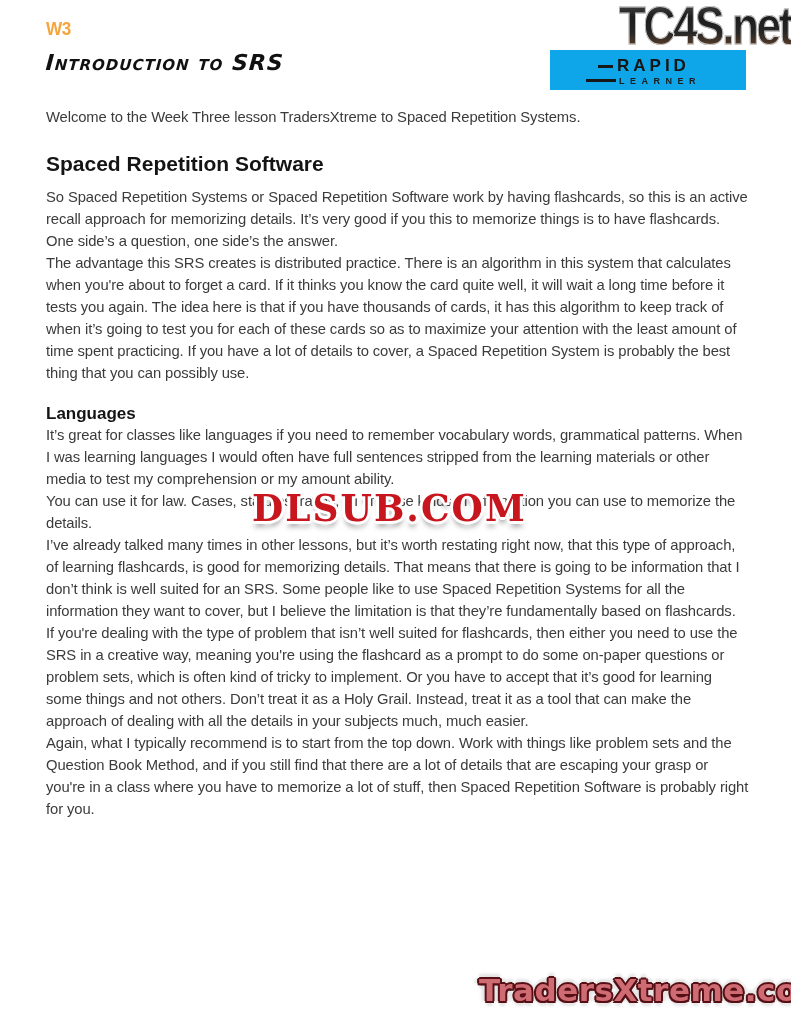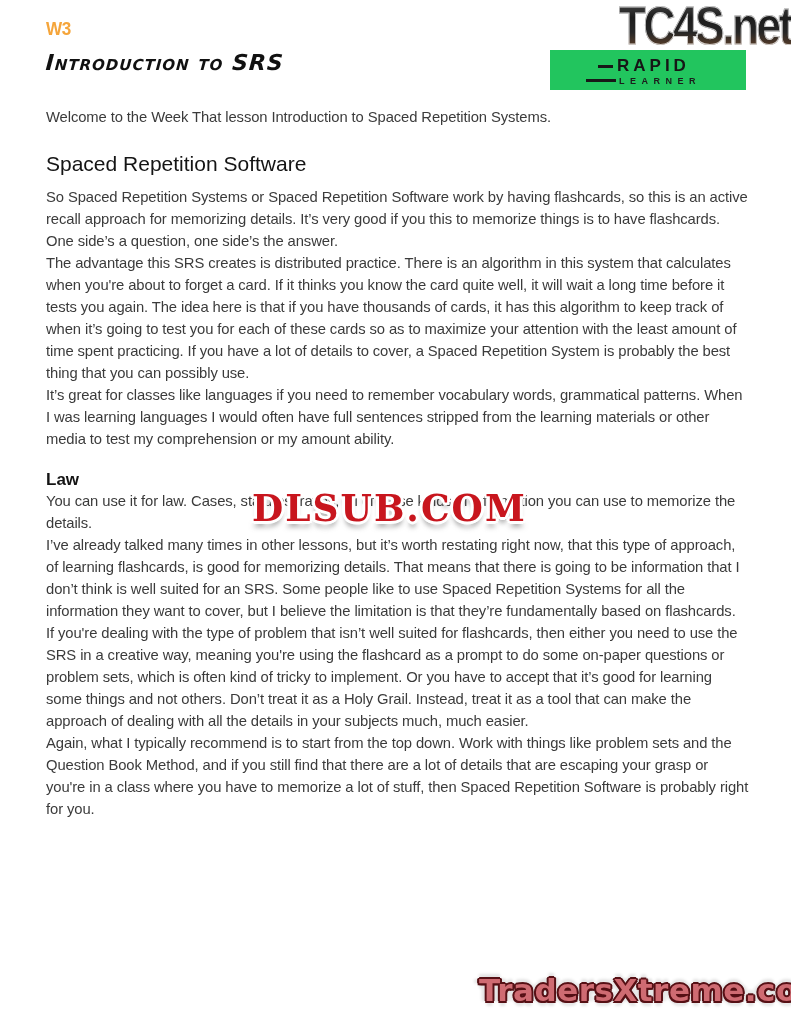--- a/index.html
+++ b/index.html
@@ -36,21 +36,21 @@
     color: #111111;
     transform: skewX(-4deg);
     transform-origin: left bottom;
   }
 
   
   .logo-box {
     position: absolute;
     left: 550px; top: 50px;
     width: 196px; height: 40px;
-    background: #22c55e;
+    background: #0ea5e9;
     z-index: 1;
   }
   .logo-line-short {
     position: absolute;
     left: 48px; top: 15px;
     width: 15px; height: 3px;
     background: #181818;
   }
   .logo-line-long {
     position: absolute;
@@ -103,21 +103,21 @@
     font-size: 14.8px;
     line-height: 22px;
     letter-spacing: -0.1px;
   }
   .content p { margin: 0; }
   .h1 {
     margin-top: 23px;
     margin-bottom: 9px;
     font-size: 21px;
     line-height: 26px;
-    font-weight: 400;
+    font-weight: 700;
     color: #141414;
     letter-spacing: 0;
   }
   .h2 {
     font-size: 17px;
     line-height: 21px;
     font-weight: 700;
     color: #141414;
     letter-spacing: 0;
   }
@@ -171,30 +171,30 @@
 
   <div class="logo-box">
     <div class="logo-line-short"></div>
     <div class="logo-line-long"></div>
     <div class="brand-rapid">RAPID</div>
     <div class="brand-learner">LEARNER</div>
   </div>
   <div class="tc4s">TC4S.net</div>
 
   <div class="content">
-    <p>Welcome to the Week That lesson Introduction to Spaced Repetition Systems.</p>
+    <p>Welcome to the Week Three lesson TradersXtreme to Spaced Repetition Systems.</p>
 
     <div class="h1">Spaced Repetition Software</div>
     <p>So Spaced Repetition Systems or Spaced Repetition Software work by having flashcards, so this is an active recall approach for memorizing details. It’s very good if you this to memorize things is to have flashcards. One side’s a question, one side’s the answer.</p>
     <p class="mt-para">The advantage this SRS creates is distributed practice. There is an algorithm in this system that calculates when you're about to forget a card. If it thinks you know the card quite well, it will wait a long time before it tests you again. The idea here is that if you have thousands of cards, it has this algorithm to keep track of when it’s going to test you for each of these cards so as to maximize your attention with the least amount of time spent practicing. If you have a lot of details to cover, a Spaced Repetition System is probably the best thing that you can possibly use.</p>
 
+    <div class="h2 mt-sect">Languages</div>
     <p class="mt-after-h">It’s great for classes like languages if you need to remember vocabulary words, grammatical patterns. When I was learning languages I would often have full sentences stripped from the learning materials or other media to test my comprehension or my amount ability.</p>
 
 
-    <div class="h2 mt-sect">Law</div>
     <p class="mt-after-h">You can use it for law. Cases, statutes, ratios, all of those kinds of information you can use to memorize the details.</p>
 
     <p class="mt-para">I’ve already talked many times in other lessons, but it’s worth restating right now, that this type of approach, of learning flashcards, is good for memorizing details. That means that there is going to be information that I don’t think is well suited for an SRS. Some people like to use Spaced Repetition Systems for all the information they want to cover, but I believe the limitation is that they’re fundamentally based on flashcards.</p>
     <p class="mt-para">If you're dealing with the type of problem that isn’t well suited for flashcards, then either you need to use the SRS in a creative way, meaning you're using the flashcard as a prompt to do some on-paper questions or problem sets, which is often kind of tricky to implement. Or you have to accept that it’s good for learning some things and not others. Don’t treat it as a Holy Grail. Instead, treat it as a tool that can make the approach of dealing with all the details in your subjects much, much easier.</p>
     <p class="mt-para">Again, what I typically recommend is to start from the top down. Work with things like problem sets and the Question Book Method, and if you still find that there are a lot of details that are escaping your grasp or you're in a class where you have to memorize a lot of stuff, then Spaced Repetition Software is probably right for you.</p>
   </div>
 
   <div class="dlsub">DLSUB.COM</div>
   <div class="traders">TradersXtreme.com</div>
 

